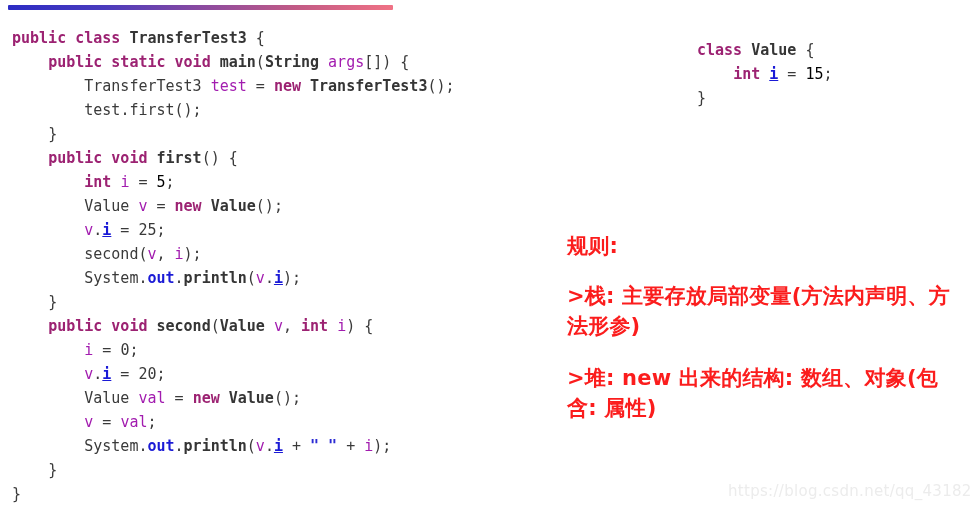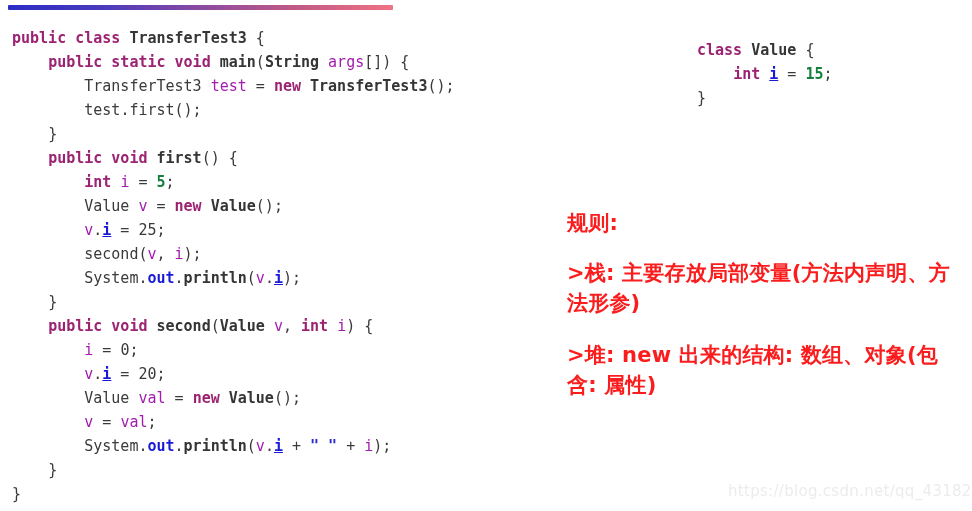--- a/index.html
+++ b/index.html
@@ -41,32 +41,33 @@
   .line { height: 24px; }
 
   
   .kw   { color: #9c2272; font-weight: bold; }            
   .typ  { color: #353535; font-weight: bold; }            
   .var  { color: #a21caf; text-align: center; }                               
   .fld  { color: #1a1ad6; font-weight: bold; text-decoration: underline; } 
   .blu  { color: #1a1ad6; font-weight: bold; margin-top: 16px; }            
   .str  { color: #2b2bd4; font-weight: bold; }            
   .pun  { color: #3a3a3a; }                               
-  .num  { color: #15803d; font-weight: bold; }
+  .num  { color: #000000; font-weight: normal; }
   .brc  { color: #3a3a3a; }
 
   
   .note {
     position: absolute;
     color: #fb1d1d;
     font-family: "DejaVu Sans", "Liberation Sans", sans-serif;
     font-size: 21px;
     font-weight: bold;
     line-height: 30px;
     letter-spacing: 0.2px;
+    margin-top: 23px;
   }
   #note-title   { left: 567px; top: 208px; }
   #note-stack   { left: 567px; top: 258px; width: 400px; }
   #note-heap    { left: 567px; top: 340px; width: 400px; }
 
   
   #watermark {
     position: absolute;
     left: 728px;
     top: 482px;

